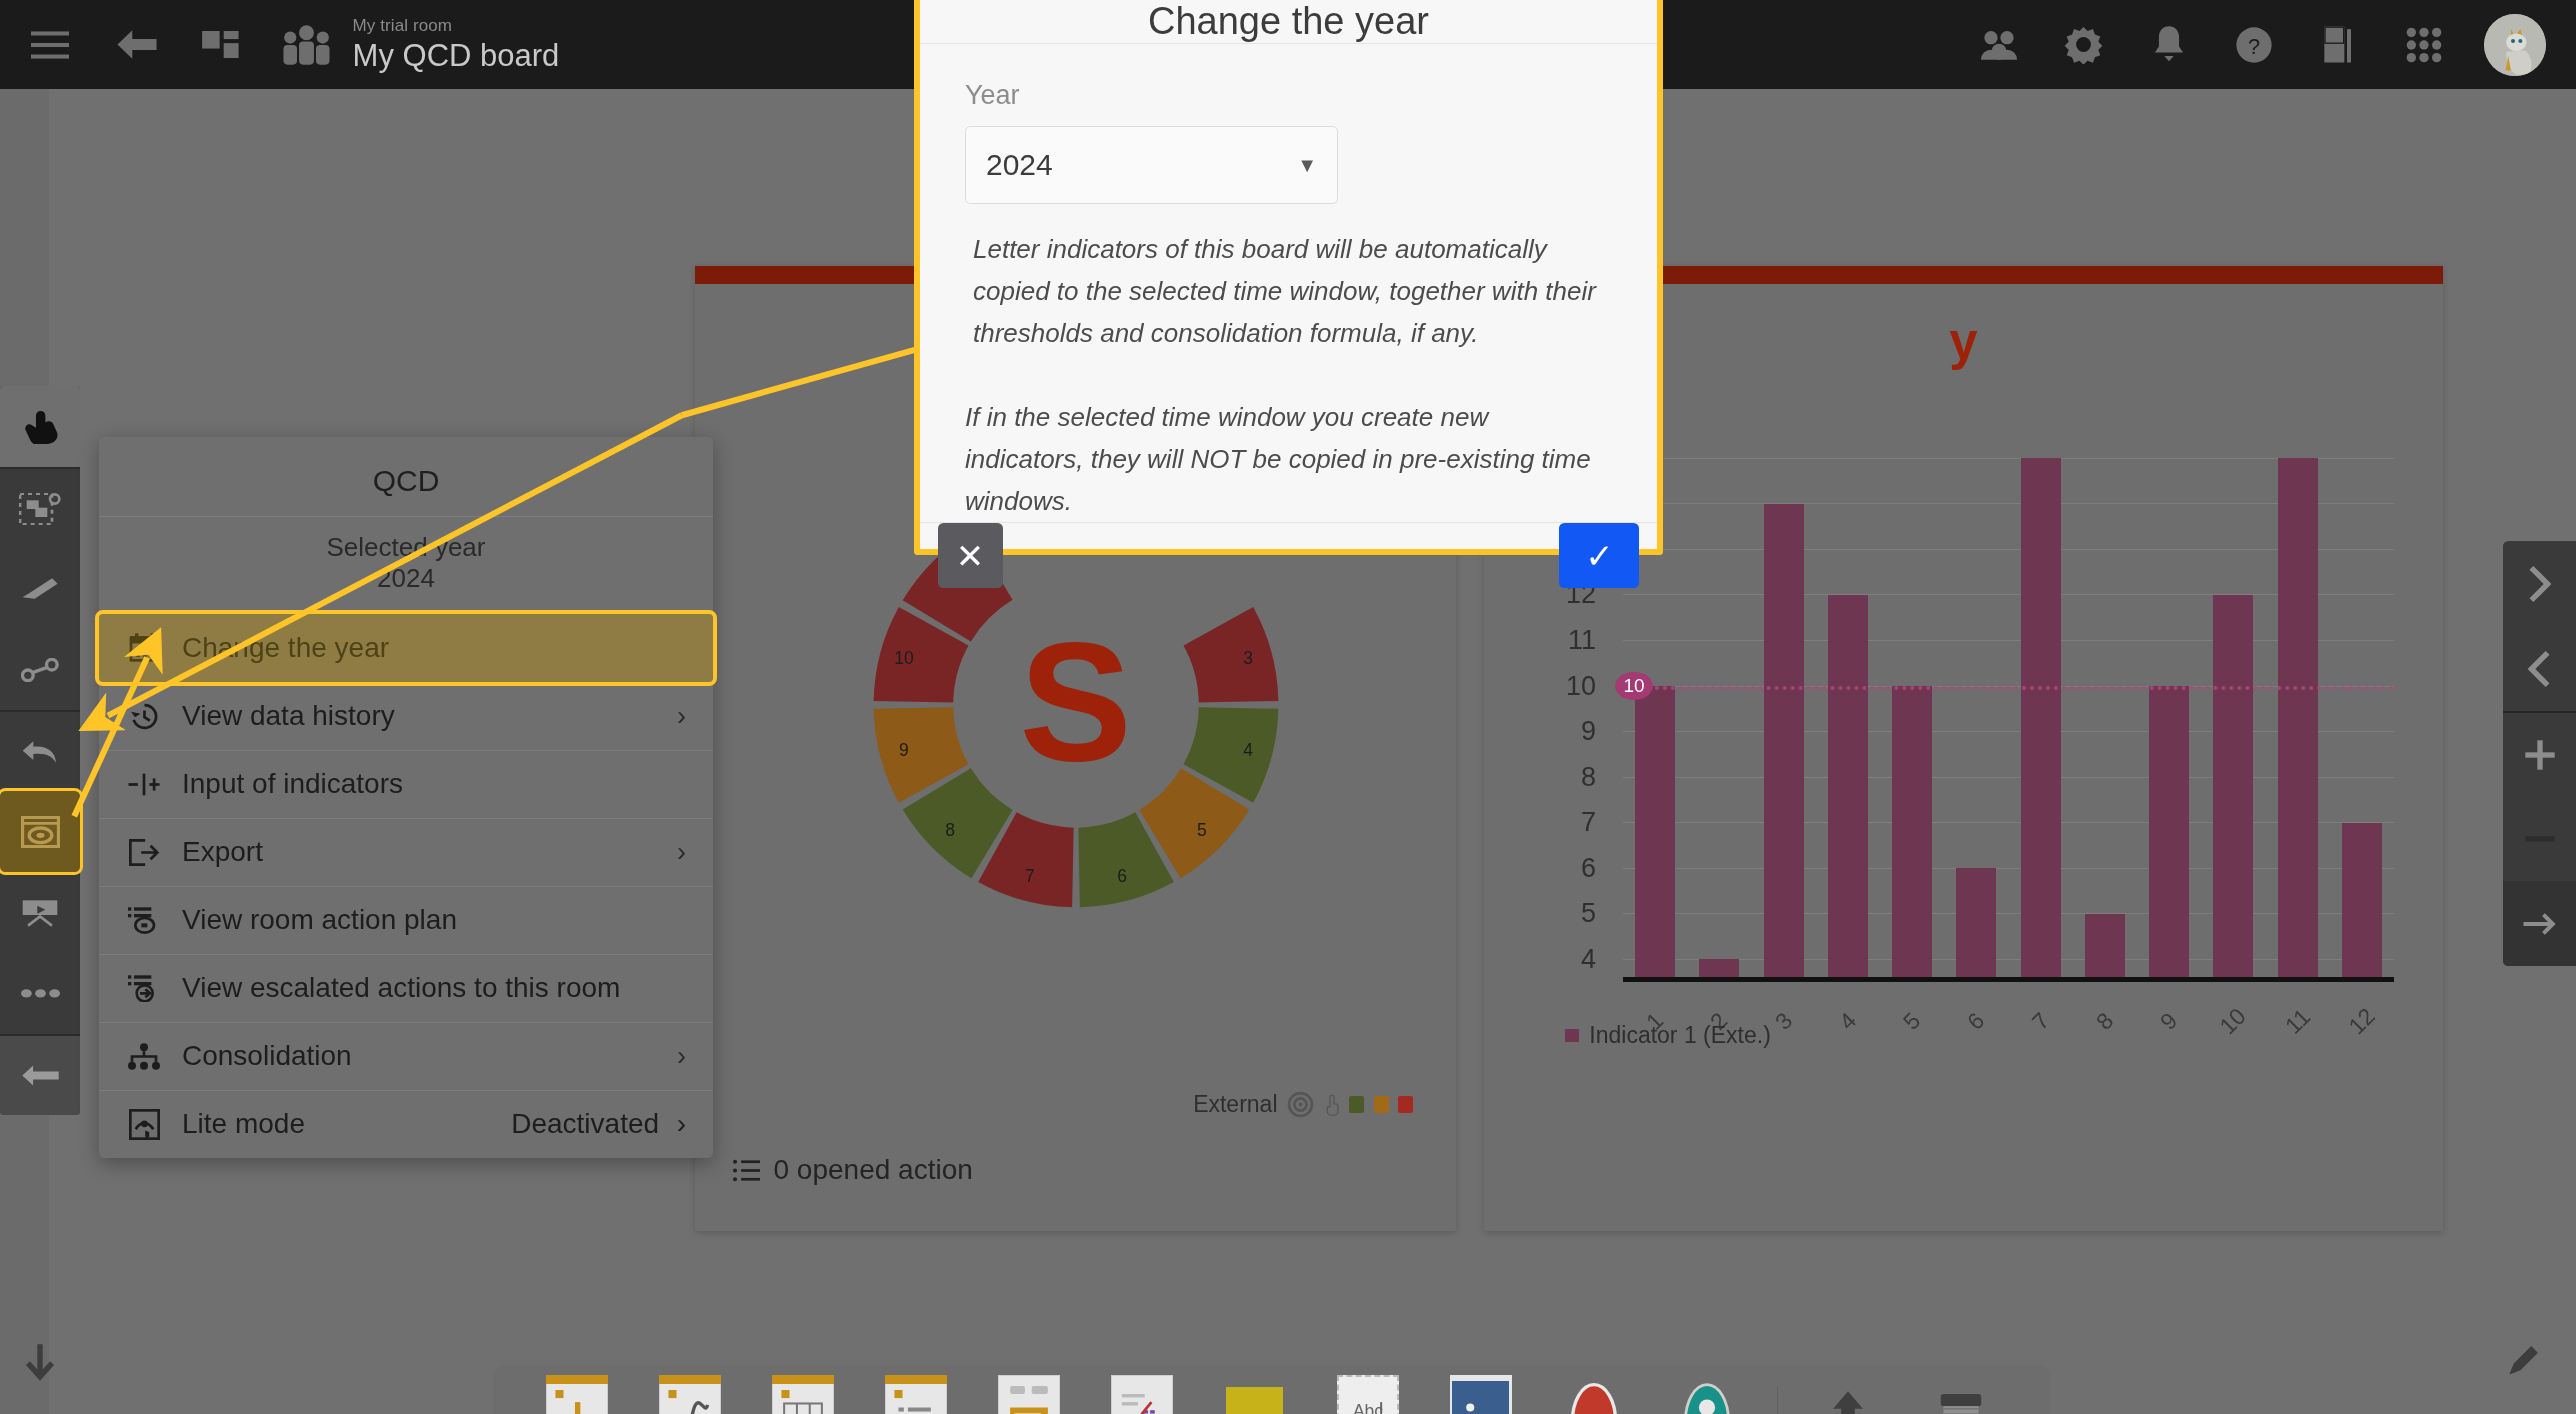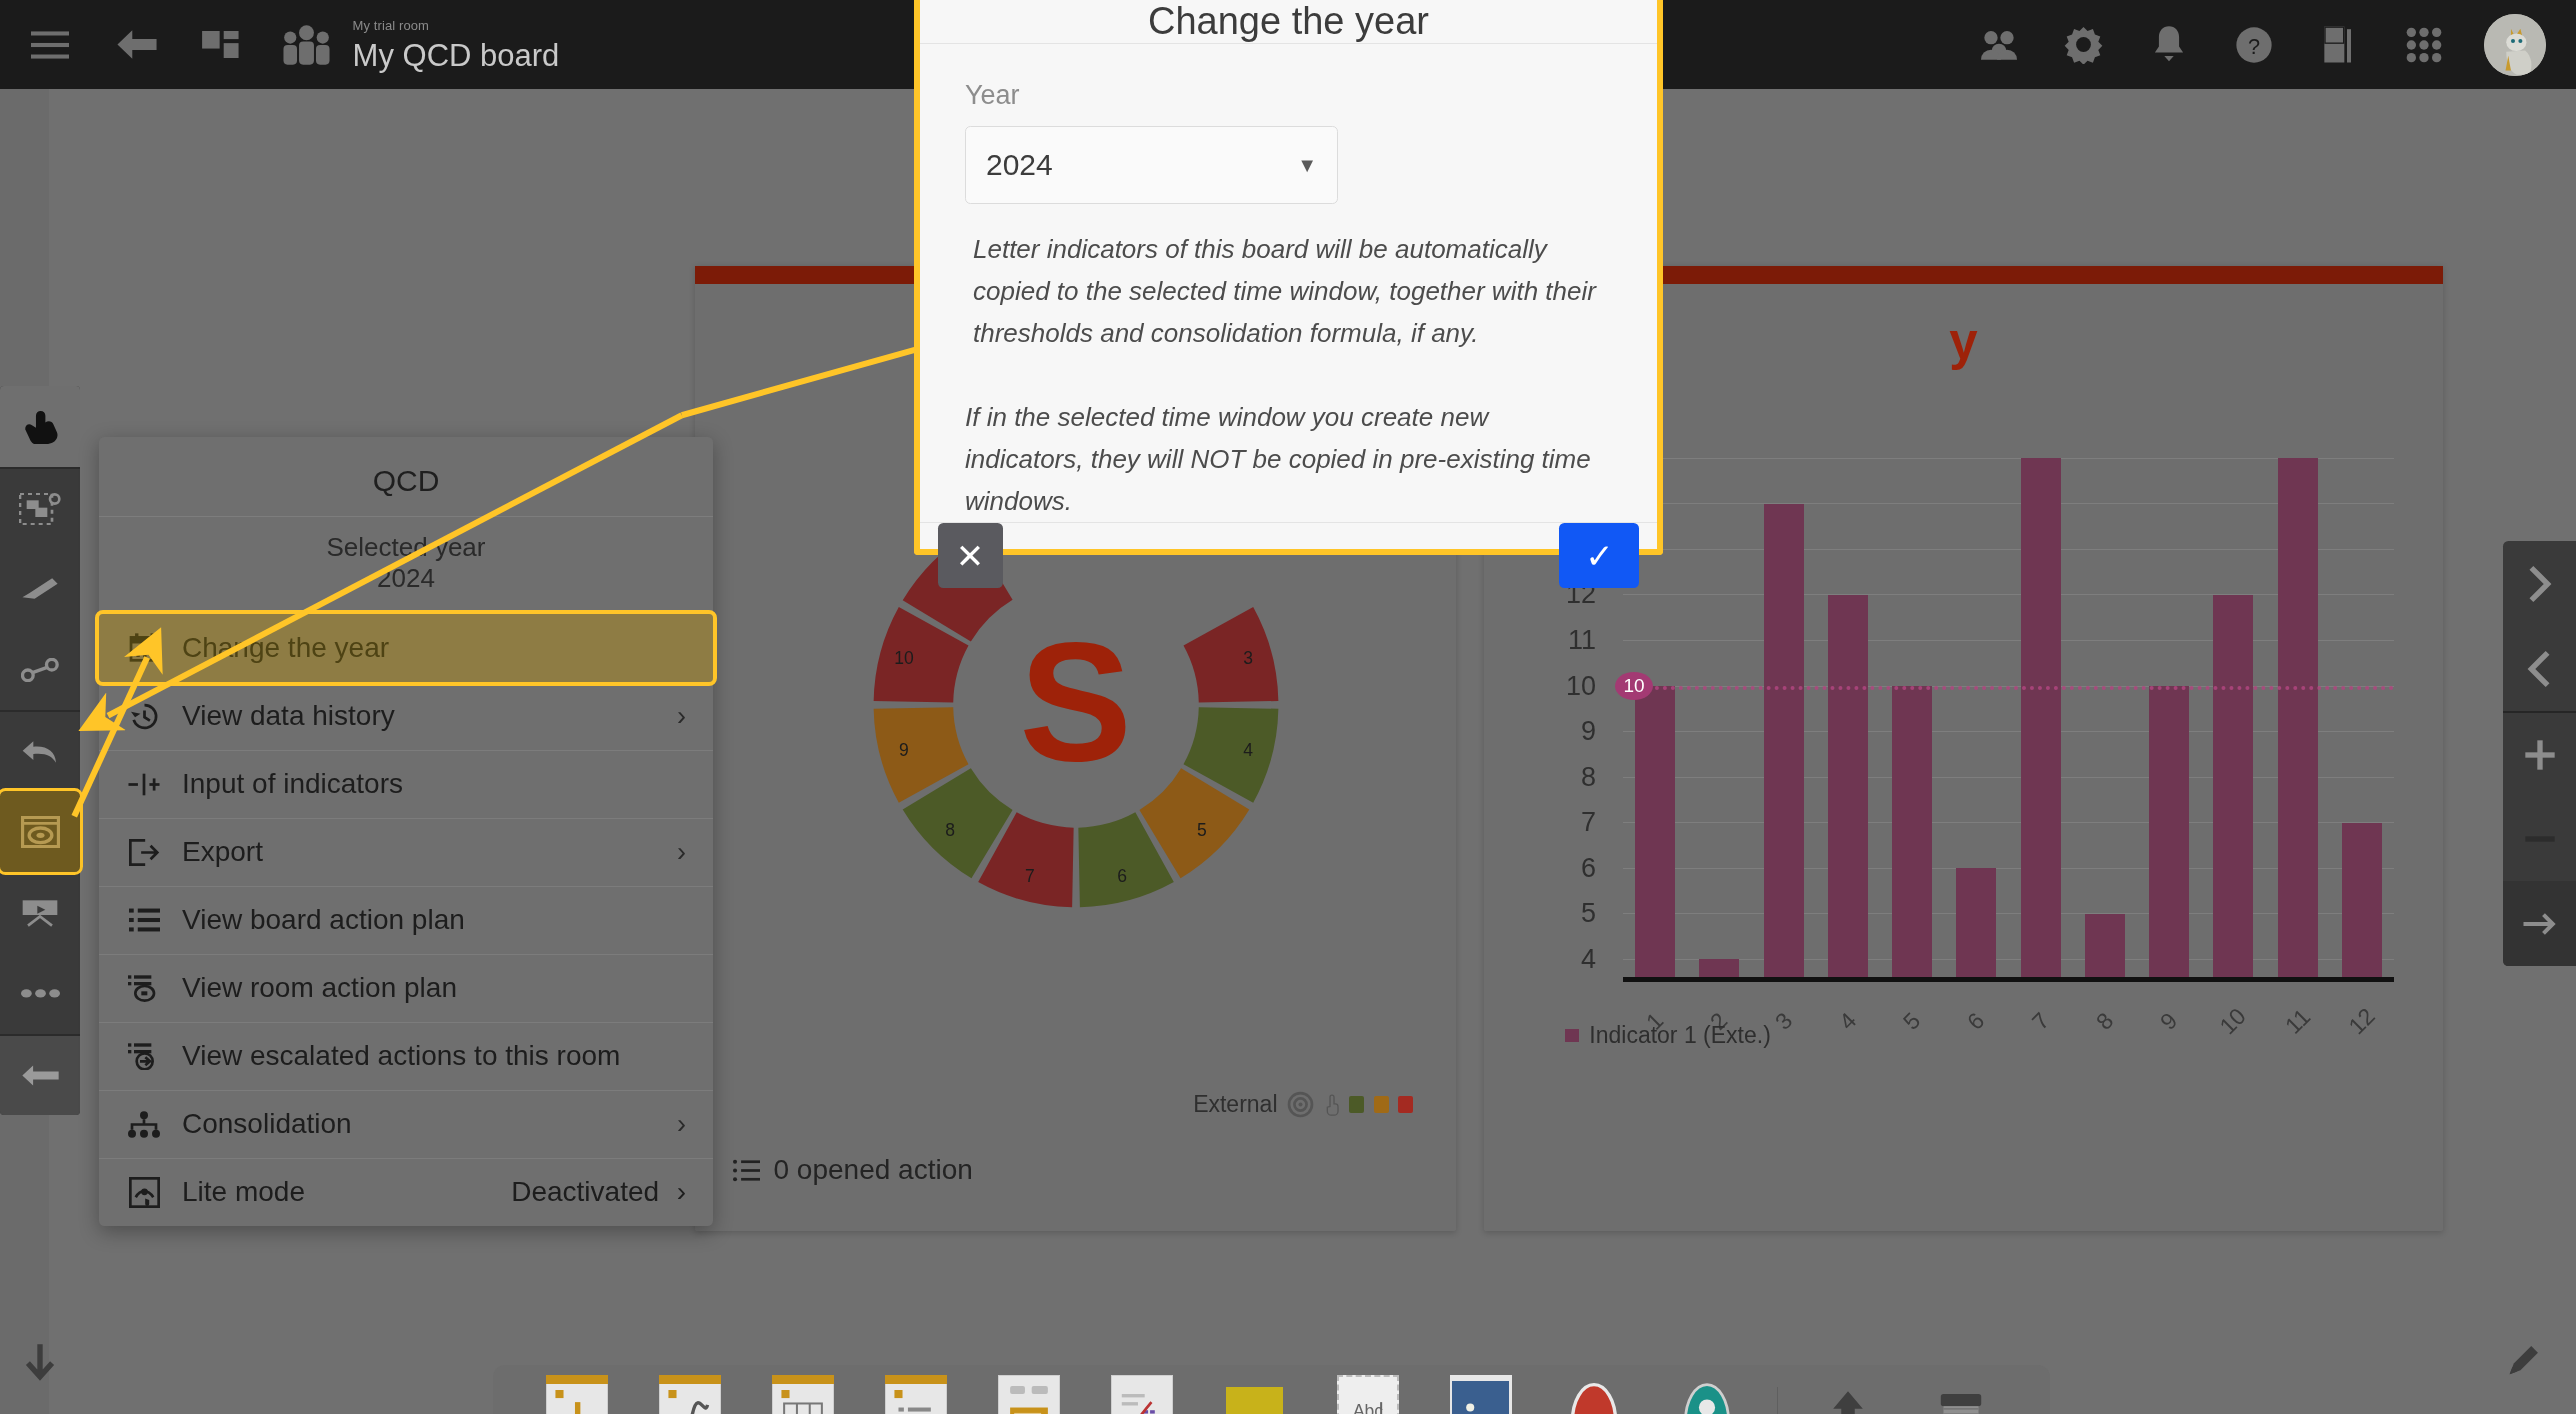--- a/index.html
+++ b/index.html
@@ -15,21 +15,21 @@
     position: absolute; left: 0; top: 0; width: 2576px; height: 89px;
     background: #1b1b1b; display: flex; align-items: center;
     z-index: 40;
   }
   .tb-icon { color: #6e6e6e; display: flex; align-items: center; justify-content: center; }
   #hamburger { margin-left: 23px; width: 53px; height: 53px; }
   #back-arrow { margin-left: 34px; width: 53px; height: 53px; }
   #grid-glyph { margin-left: 31px; width: 53px; height: 53px; }
   #people-glyph { margin-left: 31px; width: 57px; height: 57px; }
   #titleblock { margin-left: 17.6px; display: flex; flex-direction: column; justify-content: center; }
-  #room-label { color: #8a8a8a; font-size: 13px; line-height: 23px; letter-spacing: 0.1px; }
+  #room-label { color: #8a8a8a; font-size: 17px; line-height: 23px; letter-spacing: 0.1px; }
   #board-title { color: #c9c9c9; font-size: 31px; line-height: 38px; font-weight: 400; }
   #tb-right { margin-left: auto; display: flex; align-items: center; gap: 36px; margin-right: 30px; }
   #tb-right .tb-icon { width: 49px; height: 49px; }
   #avatar {
     width: 62px; height: 62px; border-radius: 50%;
     background: #b9b9b3; position: relative; overflow: hidden;
     display:flex; align-items:flex-end; justify-content:center;
   }
 
   
@@ -605,35 +605,20 @@
             <svg width="31" height="27" viewBox="0 0 46 40">
               <path d="M24 2H2v36h22" fill="none" stroke="currentColor" stroke-width="4"></path>
               <path d="M18 20h22M32 10l10 10-10 10" fill="none" stroke="currentColor" stroke-width="4"></path>
             </svg>
           </span>
           <span>Export</span>
           <span class="chev">›</span>
         </div>
         <div class="ctx-item">
           <span class="ic">
-            <svg width="31" height="26" viewBox="0 0 46 38">
-              <g fill="currentColor">
-                <rect x="0" y="2" width="7" height="6"></rect>
-                <rect x="13" y="2" width="33" height="6"></rect>
-                <rect x="0" y="16" width="7" height="6"></rect>
-                <rect x="13" y="16" width="33" height="6"></rect>
-                <rect x="0" y="30" width="7" height="6"></rect>
-                <rect x="13" y="30" width="33" height="6"></rect>
-              </g>
-            </svg>
-          </span>
-          <span>View board action plan</span>
-        </div>
-        <div class="ctx-item">
-          <span class="ic">
             <svg width="32" height="28" viewBox="0 0 48 42">
               <g fill="currentColor">
                 <rect x="0" y="2" width="5" height="5"></rect>
                 <rect x="9" y="2" width="26" height="5"></rect>
                 <rect x="0" y="12" width="5" height="5"></rect>
                 <rect x="9" y="12" width="26" height="5"></rect>
               </g>
               <ellipse cx="25" cy="29" rx="14" ry="11" fill="none" stroke="currentColor" stroke-width="4"></ellipse>
               <rect x="20" y="26" width="9" height="6" fill="currentColor"></rect>
             </svg>

